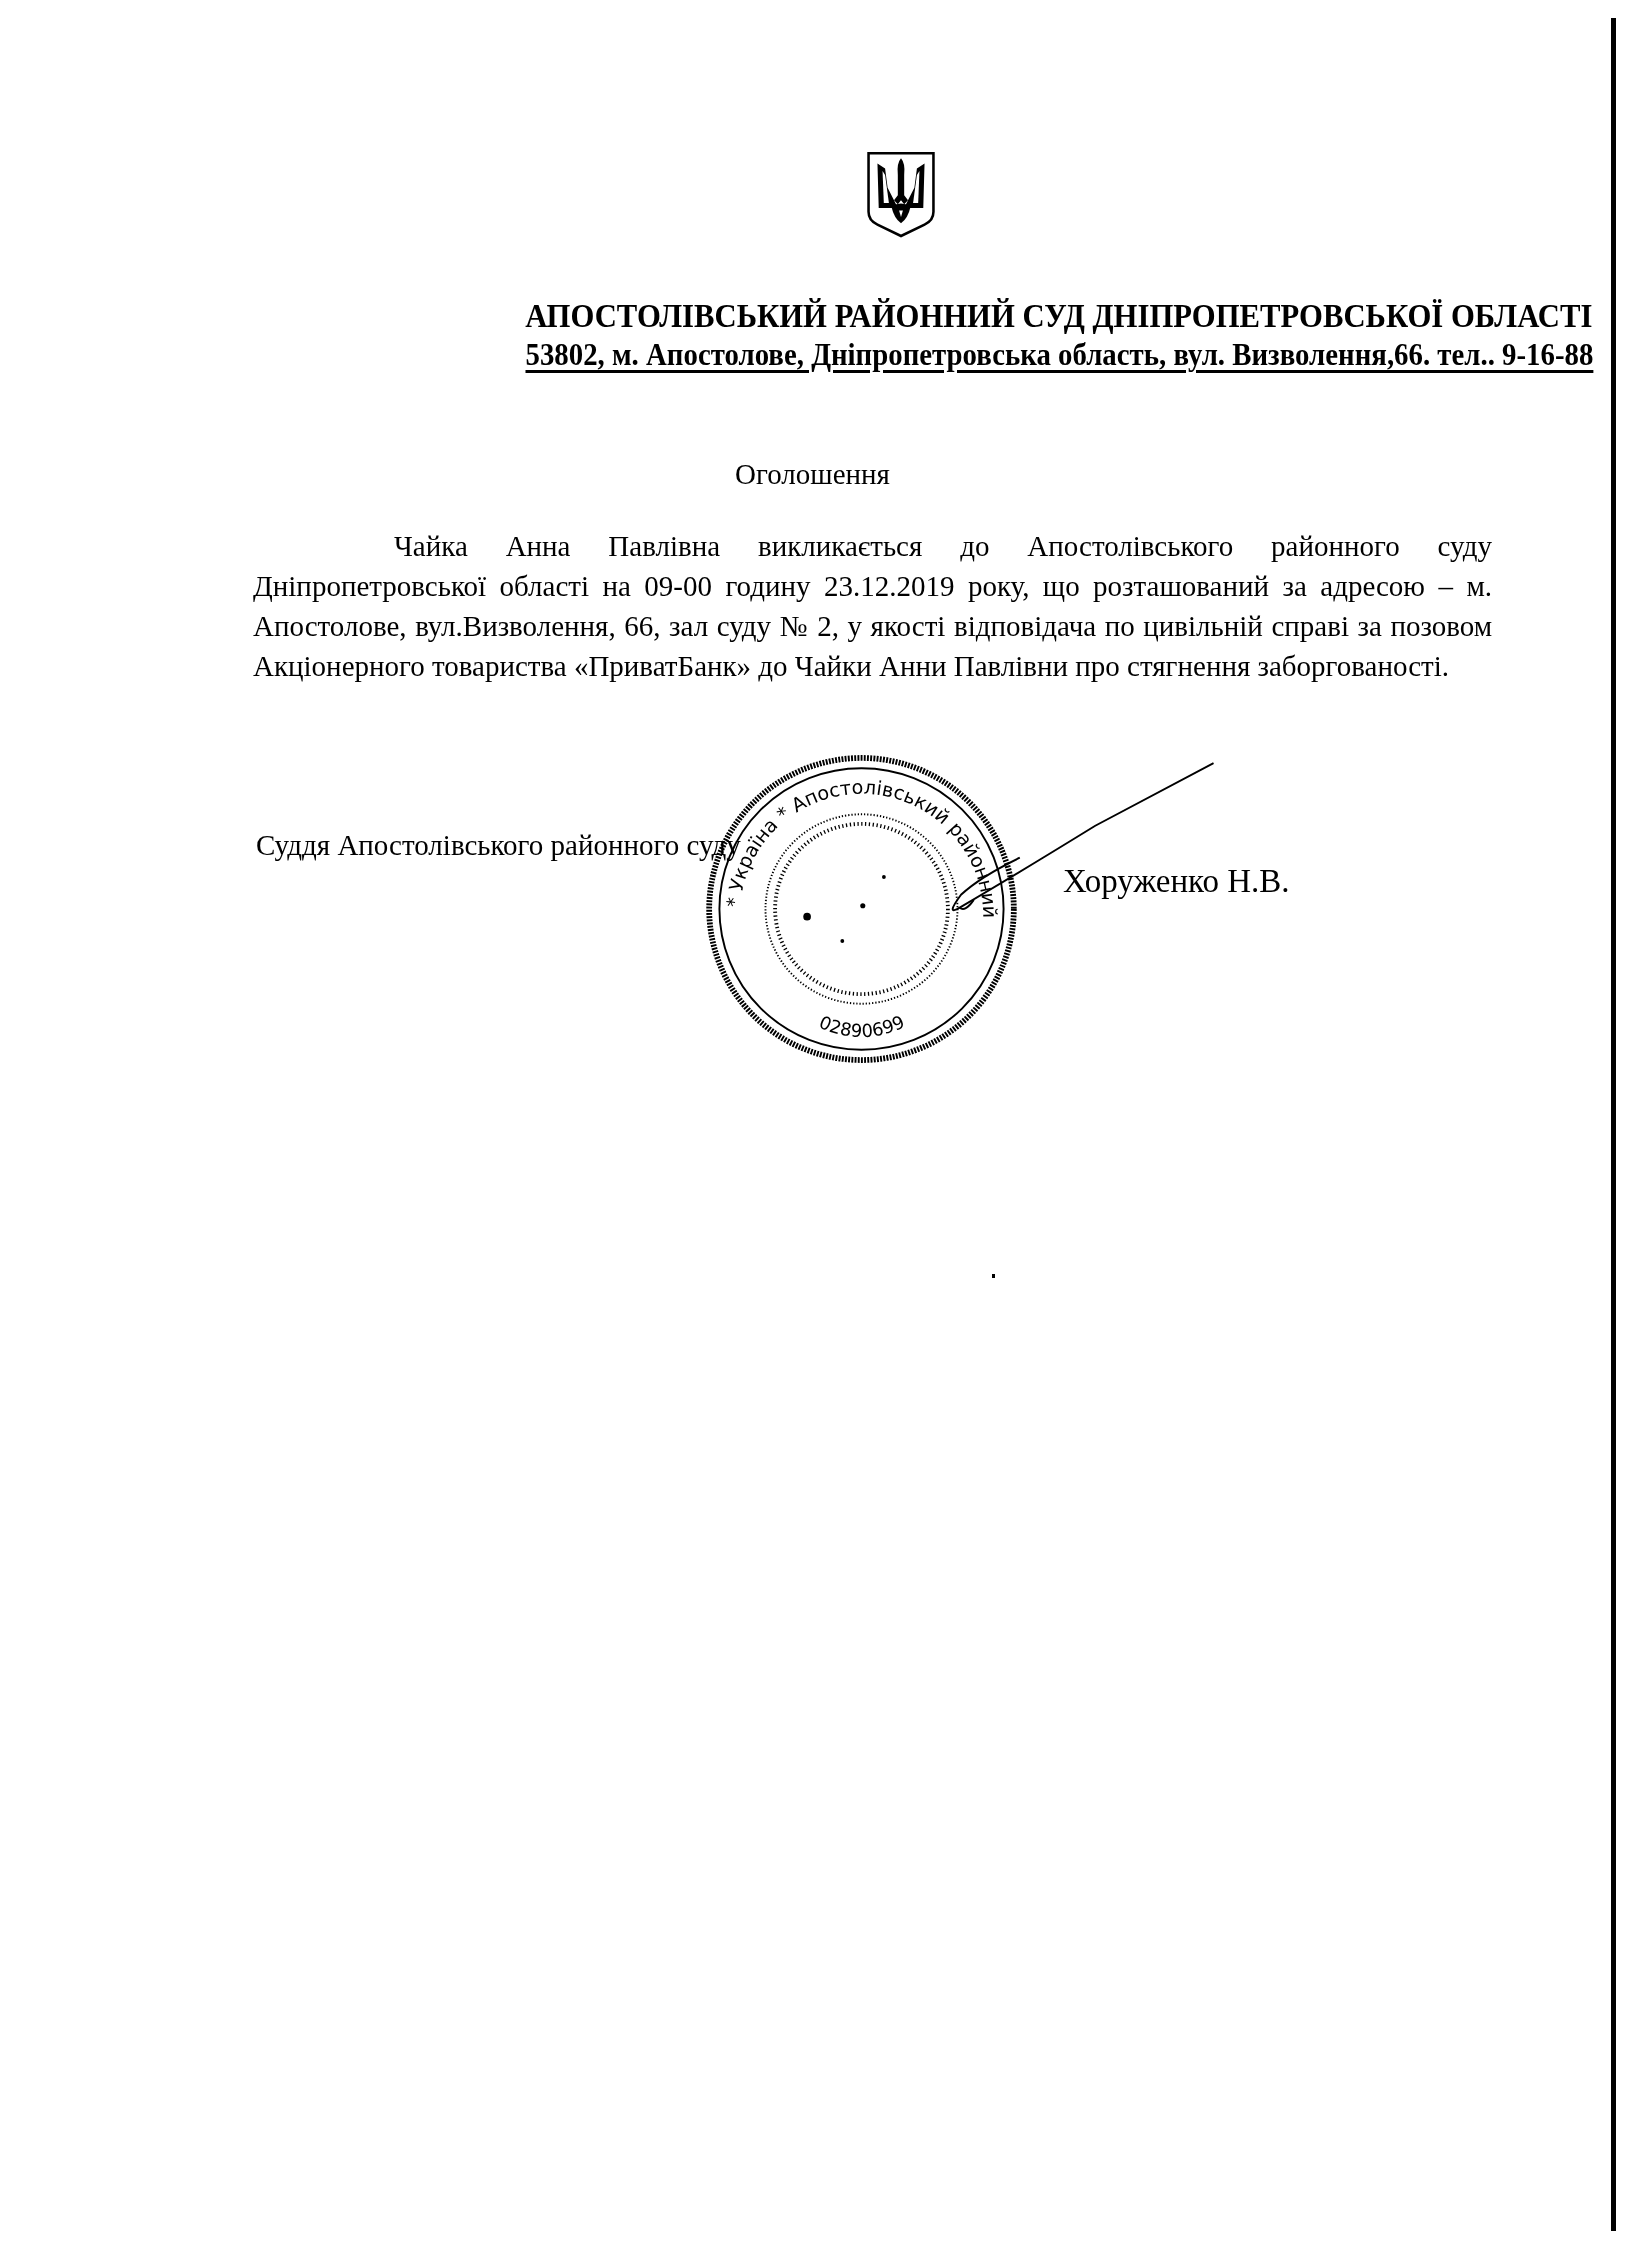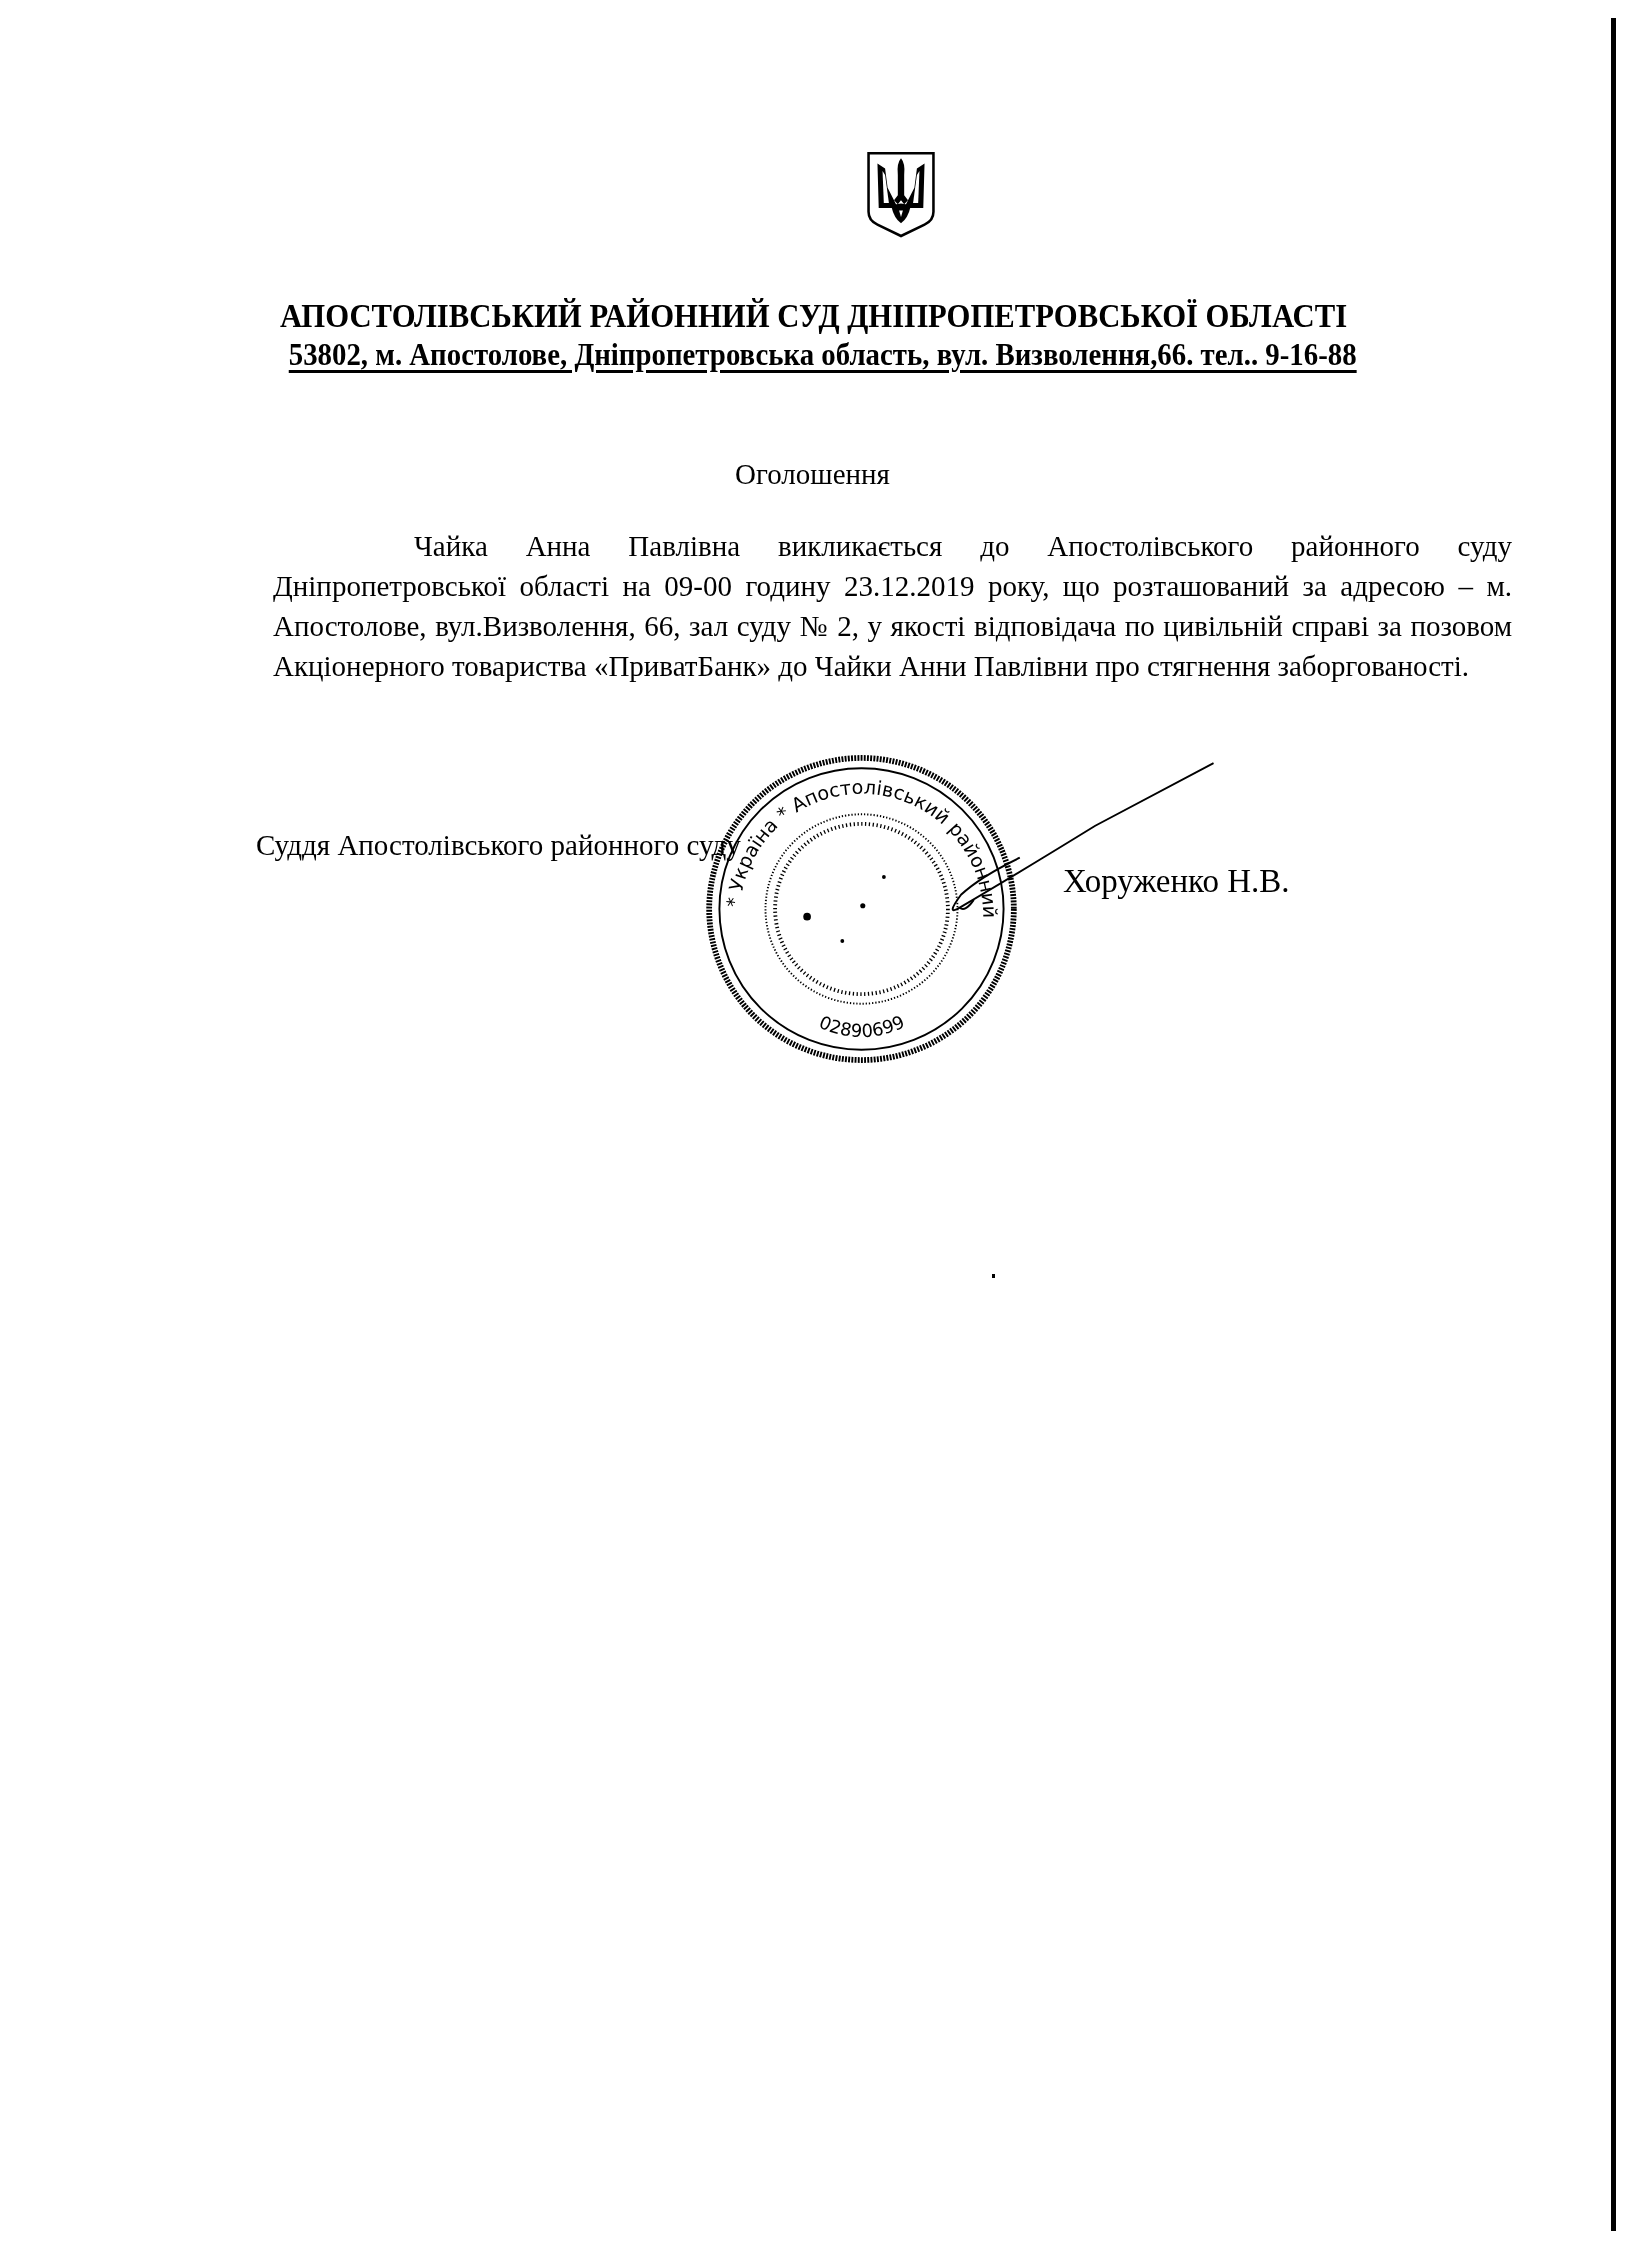--- a/index.html
+++ b/index.html
@@ -2,26 +2,26 @@
 <html style="font-size:10.2px"><head>
 <meta charset="utf-8">
 <style>
   html, body { margin: 0; padding: 0; background: #ffffff; }
   body {
     width: 1651px; height: 2261px; position: relative; overflow: hidden;
     font-family: "Liberation Serif", "DejaVu Serif", serif; color: #000;
   }
   .edge-line { position: absolute; left: 1611px; top: 18px; width: 4.5px; height: 2213px; background: #000; }
   .emblem { position: absolute; left: 866px; top: 149px; width: 70px; height: 90px; }
-  .header { position: absolute; left: 0; top: 296px; width: 1651px; text-align: center; }
+  .header { position: absolute; left: 0; top: 296px; width: 1651px; text-align: right; }
   .court-name { font-weight: bold; font-size: 33px; letter-spacing: 0px; line-height: 40px; transform: scaleX(0.93); transform-origin: center; white-space: nowrap; margin-left: -24px; }
   .court-address { font-weight: bold; font-size: 31px; line-height: 38px; text-decoration: underline; text-decoration-thickness: 3.2px; text-underline-offset: 5.1px; transform: scaleX(0.93); white-space: nowrap; margin-left: -6.4px; }
   .doc-title { position: absolute; left: 0; width: 1651px; top: 456px; text-align: center; font-size: 29px; line-height: 36px; margin-left: -13px; }
   .body-text {
-    position: absolute; left: 273px; top: 526px; width: 1239px;
+    position: absolute; left: 253px; top: 526px; width: 1239px;
     font-size: 29px; line-height: 40px; text-align: justify; text-indent: 141px;
   }
   .signature-block { position: absolute; left: 256px; top: 827px; font-size: 29px; line-height: 36px; }
   .judge-name { position: absolute; left: 1063px; top: 863px; font-size: 33px; line-height: 36px; }
   .stamp { position: absolute; left: 695px; top: 749px; width: 333px; height: 320px; }
   .signature-stroke { position: absolute; left: 884px; top: 749px; width: 333px; height: 211px; }
   .speck { position: absolute; left: 992px; top: 1274px; width: 3.2px; height: 3.8px; background: #000; }
 </style>
 </head>
 <body>

